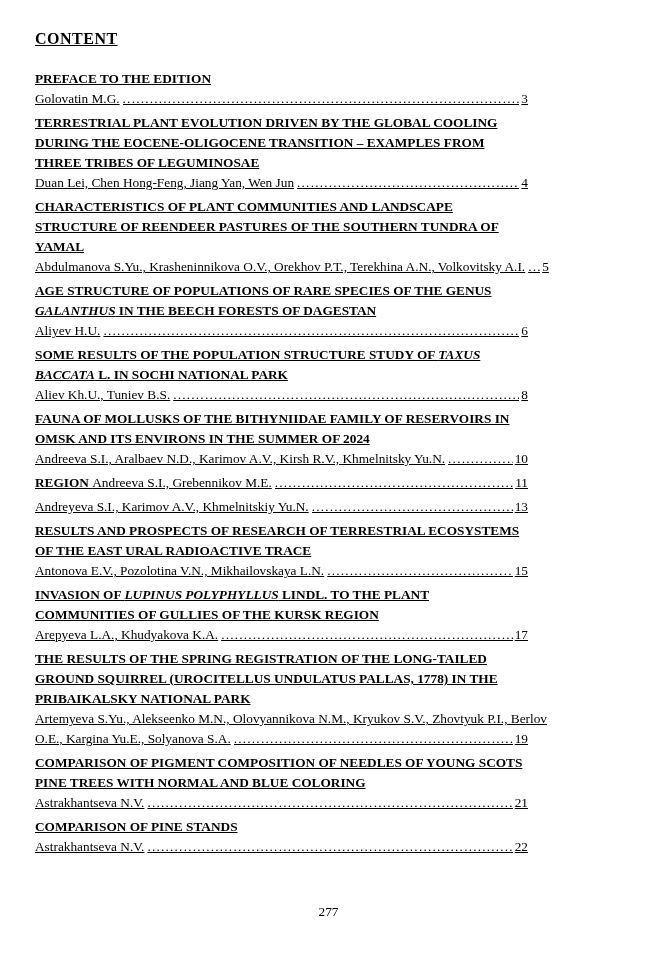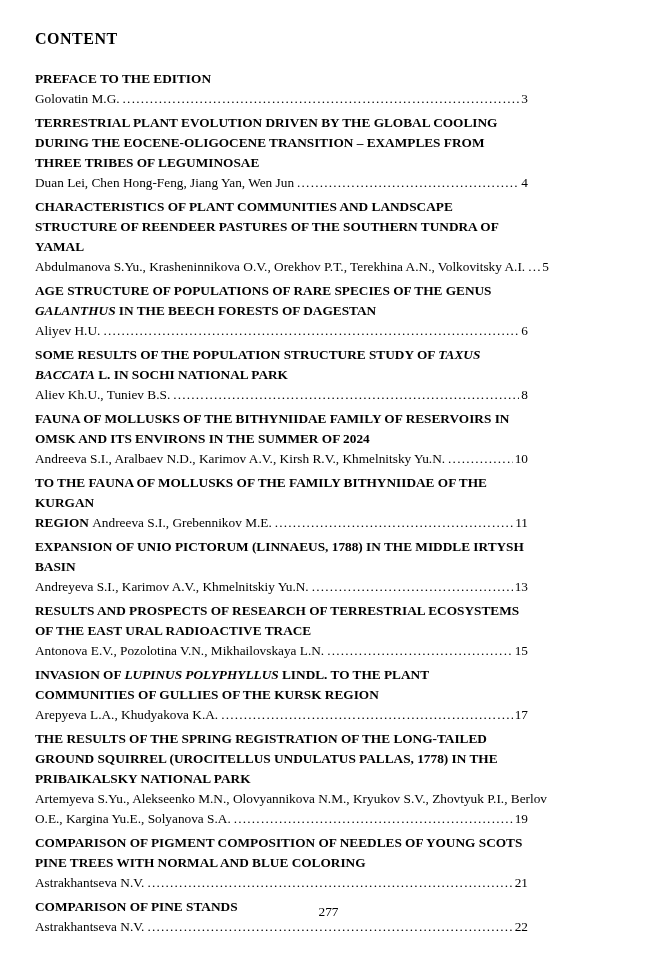--- a/index.html
+++ b/index.html
@@ -9,20 +9,21 @@
     background: #ffffff;
     color: #000000;
     font-family: "Liberation Serif", serif;
     position: relative;
     overflow: hidden;
   }
   .page {
     box-sizing: border-box;
     width: 564px;
     padding: 30px 36px 0 35px;
+    text-decoration: underline;
   }
   h1.heading {
     font-size: 16px;
     font-weight: bold;
     letter-spacing: 0.5px;
     margin: 0 0 21px 0;
   }
   .entry { margin-bottom: 4px; }
   .title {
     font-weight: bold;
@@ -129,33 +130,31 @@
     <div>
           <div class="authors-line">
             <span class="authors">Andreeva S.I., Aralbaev N.D., Karimov A.V., Kirsh R.V., Khmelnitsky Yu.N.</span>
             <span class="leader"></span>
             <span class="pagenum">10</span>
           </div>
         </div>
   </div>
 
   <div class="entry">
-    <div class="title"><span>TO THE FAUNA OF MOLLUSKS OF THE FAMILY BITHYNIIDAE OF THE KURGAN</span></div>
     <div>
           <div class="authors-line">
             <span class="title-inline">REGION </span>
             <span class="authors">Andreeva S.I., Grebennikov M.E.</span>
             <span class="leader"></span>
             <span class="pagenum">11</span>
           </div>
         </div>
   </div>
 
   <div class="entry">
-    <div class="title"><span>EXPANSION OF UNIO PICTORUM (LINNAEUS, 1788) IN THE MIDDLE IRTYSH BASIN</span></div>
     <div>
           <div class="authors-line">
             <span class="authors">Andreyeva S.I., Karimov A.V., Khmelnitskiy Yu.N.</span>
             <span class="leader"></span>
             <span class="pagenum">13</span>
           </div>
         </div>
   </div>
 
   <div class="entry">

